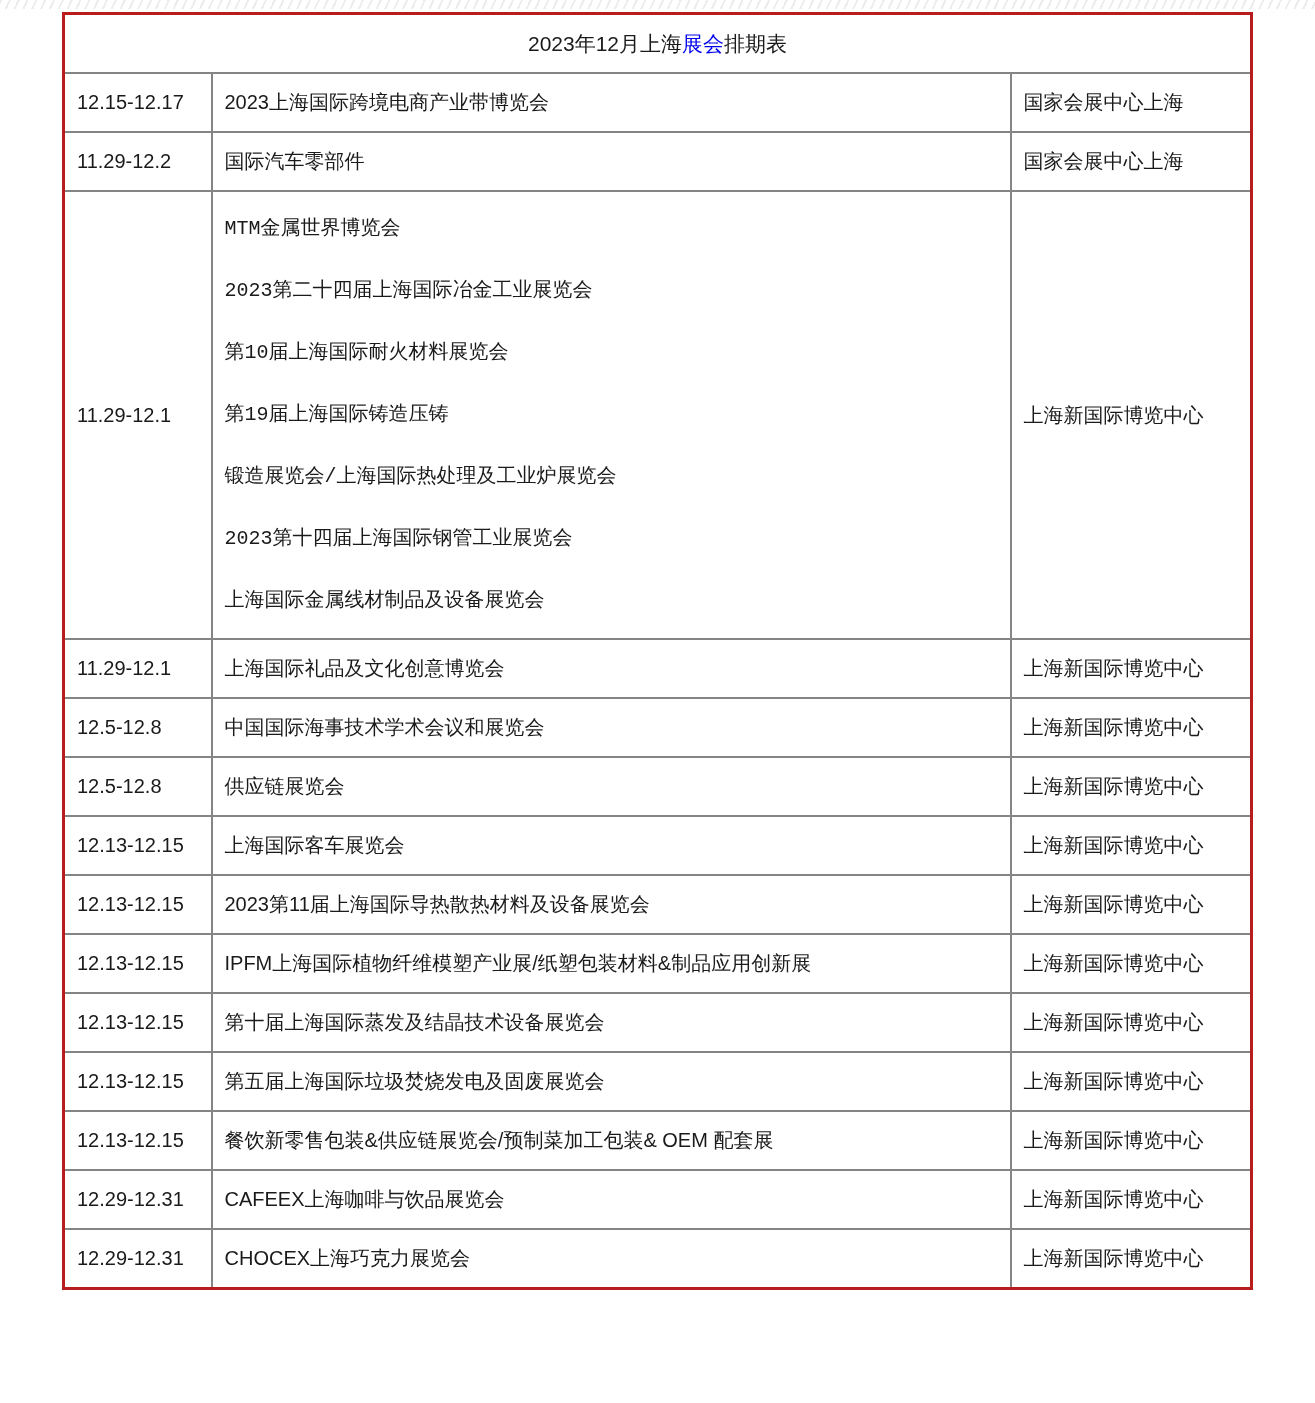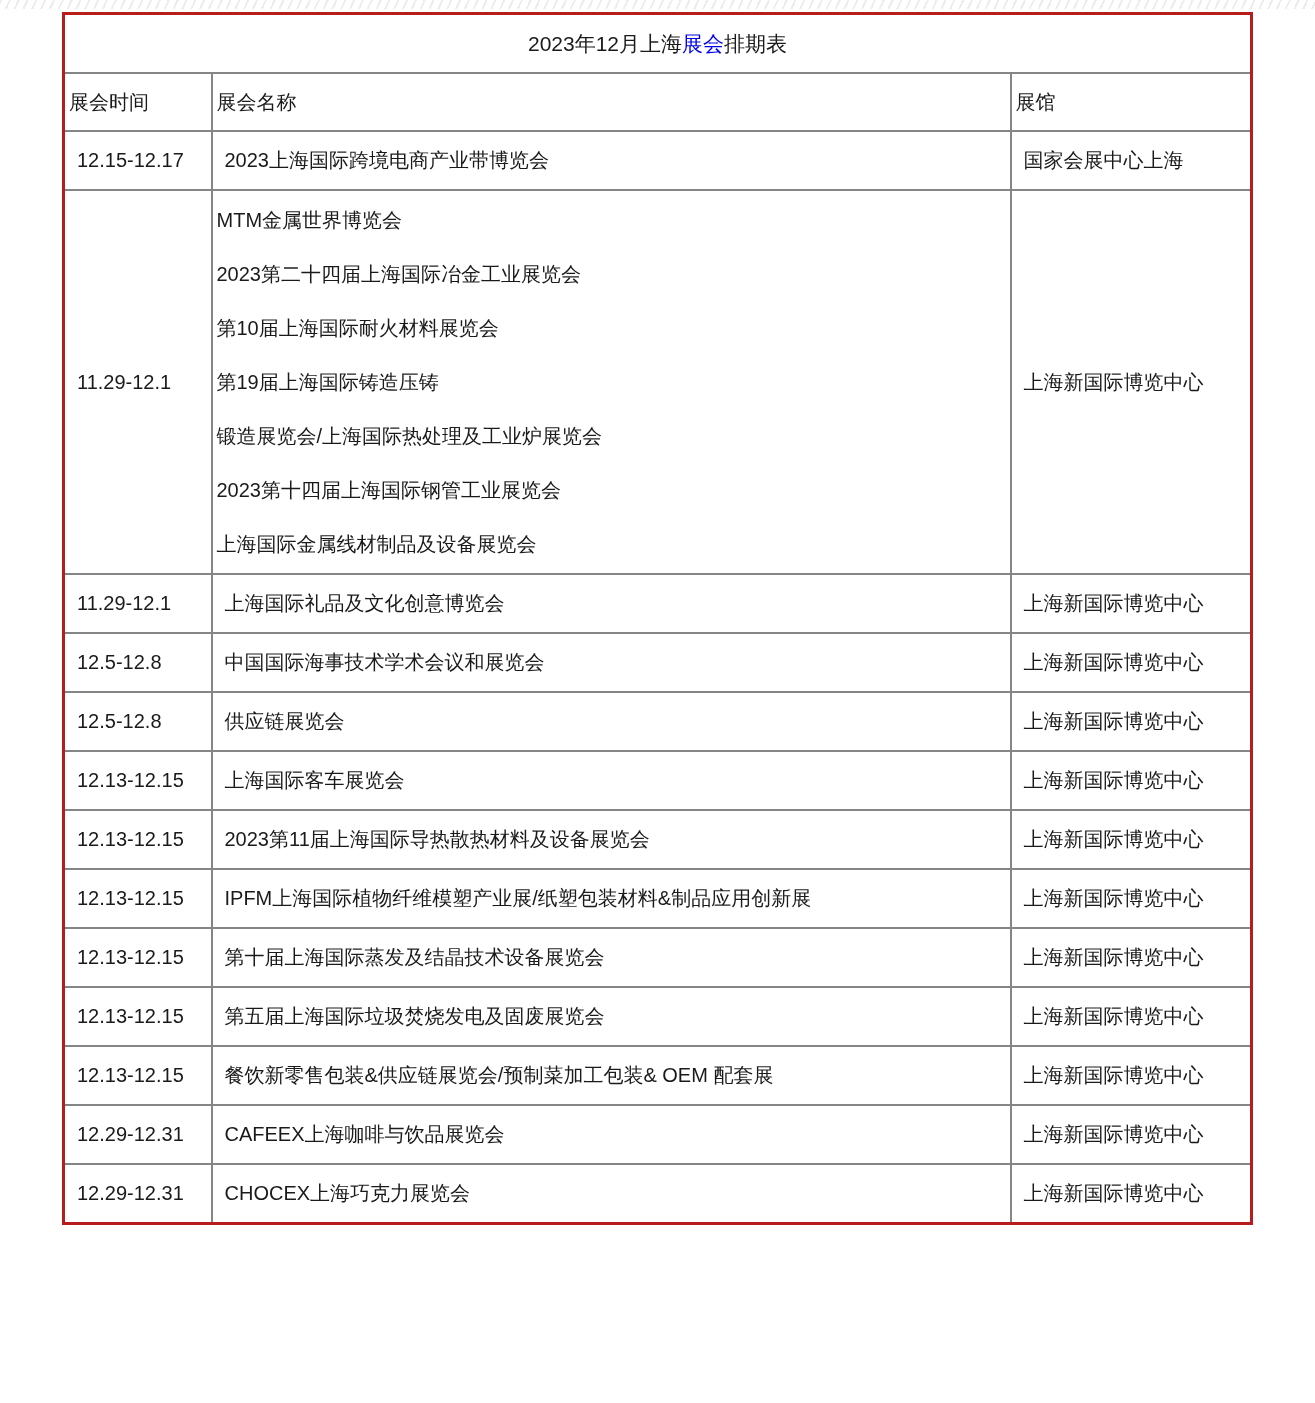--- a/index.html
+++ b/index.html
@@ -38,50 +38,56 @@
     font-size: 21px;
   }
   .title-link {
     color: #0000ee;
     text-decoration: none;
     cursor: pointer;
   }
   tr.header-row th { height: 52px; }
   tr.single td { height: 53px; }
   td p.cell-line { margin: 8px; }
-  td.multiline p.cell-line { margin: 0; line-height: 54px; }
+  td.multiline p.cell-line { margin: 8px; line-height: 54px; font-family: Liberation Mono, monospace; }
 </style>
 </head>
 <body>
 
 <div class="top-stripes"></div>
 
 <table class="schedule">
   <colgroup>
     <col style="width:148px">
     <col style="width:799px">
     <col style="width:241px">
   </colgroup>
   <tbody>
     <tr>
       <td class="title-cell" colspan="3">
         <span>2023年12月上海</span><a class="title-link">展会</a><span>排期表</span>
       </td>
     </tr>
-    <tr class="header-row">
-      <th>展会时间</th>
-      <th>展会名称</th>
-      <th>展馆</th>
-    </tr>
   <tr class="single">
     <td>
       <p class="cell-line">12.15-12.17</p>
     </td>
     <td>
           <p class="cell-line">2023上海国际跨境电商产业带博览会</p>
+        </td>
+    <td>
+      <p class="cell-line">国家会展中心上海</p>
+    </td>
+  </tr>
+      <tr class="single">
+    <td>
+      <p class="cell-line">11.29-12.2</p>
+    </td>
+    <td>
+          <p class="cell-line">国际汽车零部件</p>
         </td>
     <td>
       <p class="cell-line">国家会展中心上海</p>
     </td>
   </tr>
       <tr class="multi">
     <td>
       <p class="cell-line">11.29-12.1</p>
     </td>
     <td class="multiline">

